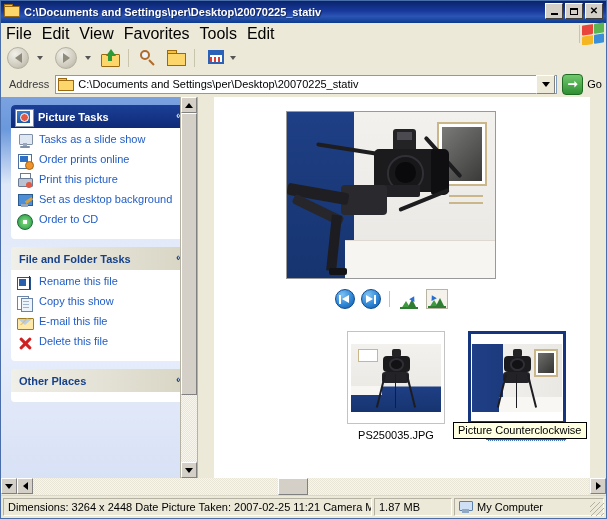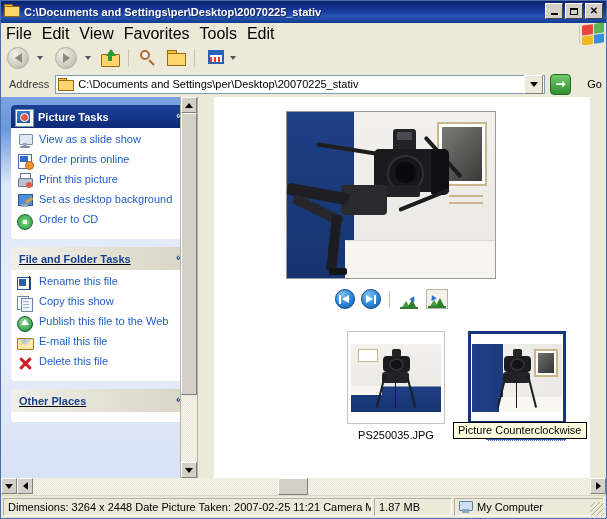--- a/index.html
+++ b/index.html
@@ -135,21 +135,21 @@
     display:flex;align-items:center;justify-content:center;flex:none;
   }
   .addrdrop .c{width:0;height:0;border-left:4px solid transparent;border-right:4px solid transparent;border-top:5px solid #000;}
   .gobtn{display:flex;align-items:center;margin:0 4px 0 5px;}
   .gobtn .circ{
     width:19px;height:19px;border-radius:4px;
     background:linear-gradient(to bottom,#72c96d,#2f8f32);
     border:1px solid #1f6b22;display:flex;align-items:center;justify-content:center;
   }
   .gobtn .circ .ar{color:#fff;font-size:12px;font-weight:bold;line-height:1;}
-  .gobtn .lbl{font-size:11px;margin-left:16px;color:#000;}
+  .gobtn .lbl{font-size:11px;margin-left:4px;color:#000;}
 
   
   .body-area{
     position:absolute;left:0;top:96px;width:605px;height:398px;
     background:#ece9d8;box-sizing:border-box;
   }
   
   .sidebar{
     position:absolute;left:0;top:0;width:196px;height:398px;
     background:linear-gradient(to bottom,#7ba2e0 0%,#6a98dc 8%,#dfe8f8 22%,#e8eefb 60%,#d6e0f5 100%);
@@ -162,21 +162,20 @@
   }
   .panel-head{
     height:23px;display:flex;align-items:center;padding:0 6px 0 4px;
     position:relative;
   }
   .panel-head.blue{
     background:linear-gradient(to bottom,#1c3f96 0%,#0e2a77 100%);
   }
   .panel-head.grey{
     background:linear-gradient(to right,#f0efe8 0%,#d8d5c4 100%);
-    text-decoration:underline;
   }
   .panel-head .hico{
     width:18px;height:16px;margin-right:5px;position:relative;flex:none;
   }
   .panel-head .htitle{font-size:11px;font-weight:bold;}
   .panel-head.blue .htitle{color:#fff;}
   .panel-head.grey .htitle{color:#16418a;padding-left:4px;}
   .chevup{
     position:absolute;right:7px;top:5px;font-size:11px;line-height:11px;font-weight:bold;
   }
@@ -538,21 +537,21 @@
           <span class="htitle">Picture Tasks</span>
           <span class="chevup">«</span>
         </div>
         <div class="panel-body">
           <div class="task">
             <span class="ti ic-slideshow">
                 <span class="mon"></span>
                 <span class="st"></span>
                 <span class="bs"></span>
               </span>
-            <span class="tl">View as a slide show</span>
+            <span class="tl">Tasks as a slide show</span>
           </div>
           <div class="task">
             <span class="ti ic-order">
                 <span class="pg"></span>
                 <span class="im"></span>
                 <span class="gl"></span>
               </span>
             <span class="tl">Order prints online</span>
           </div>
           <div class="task">
@@ -595,27 +594,20 @@
               </span>
             <span class="tl">Rename this file</span>
           </div>
           <div class="task">
             <span class="ti ic-copy">
                 <span class="p1"></span>
                 <span class="p2"></span>
                 <span class="ln"></span>
               </span>
             <span class="tl">Copy this show</span>
-          </div>
-          <div class="task">
-            <span class="ti ic-web">
-                <span class="g"></span>
-                <span class="up"></span>
-              </span>
-            <span class="tl">Publish this file to the Web</span>
           </div>
           <div class="task">
             <span class="ti ic-mail">
                 <span class="en"></span>
                 <span class="ar"></span>
                 <span class="fl"></span>
               </span>
             <span class="tl">E-mail this file</span>
           </div>
           <div class="task">

